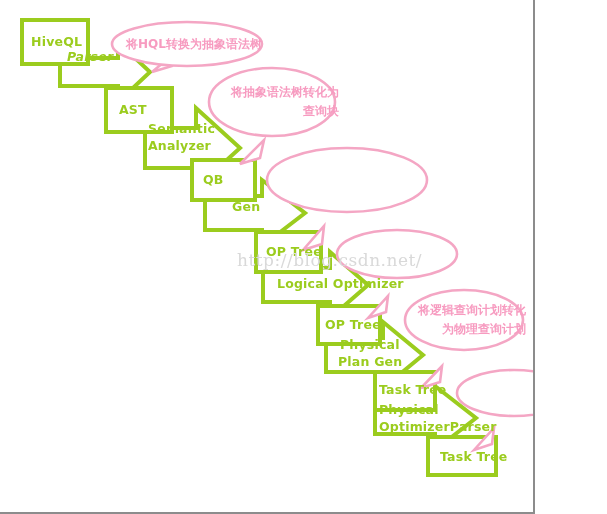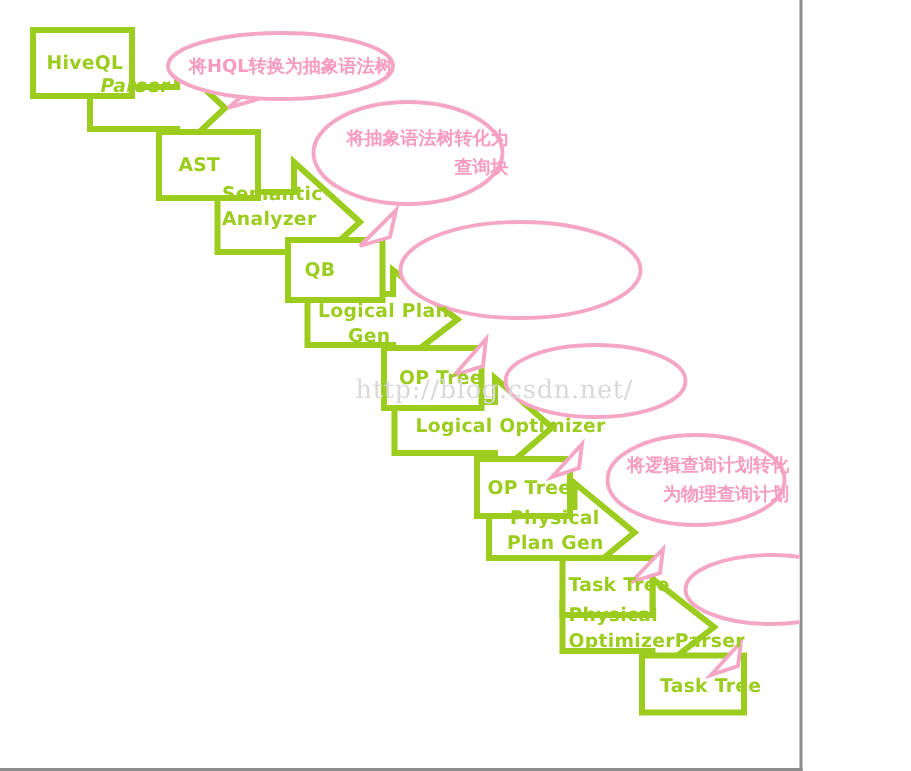--- a/index.html
+++ b/index.html
@@ -131,21 +131,20 @@
   <div class="arrow-label" style="left:67px; top:48px;font-style:italic;">
     <div>Parser</div>
   </div>
 
   <div class="arrow-label" style="left:148px; top:120px;">
     <div>Semantic</div>
     <div>Analyzer</div>
   </div>
 
   <div class="arrow-label" style="left:212px; top:198px;">
-    <div>Logical Plan</div>
     <div style="margin-left:20px;">Gen</div>
   </div>
 
   <div class="arrow-label" style="left:277px; top:275px;">
     <div>Logical Optimizer</div>
   </div>
 
   <div class="arrow-label" style="left:340px; top:336px;">
     <div>Physical</div>
     <div style="margin-left:-2px;text-align:right;">Plan Gen</div>

